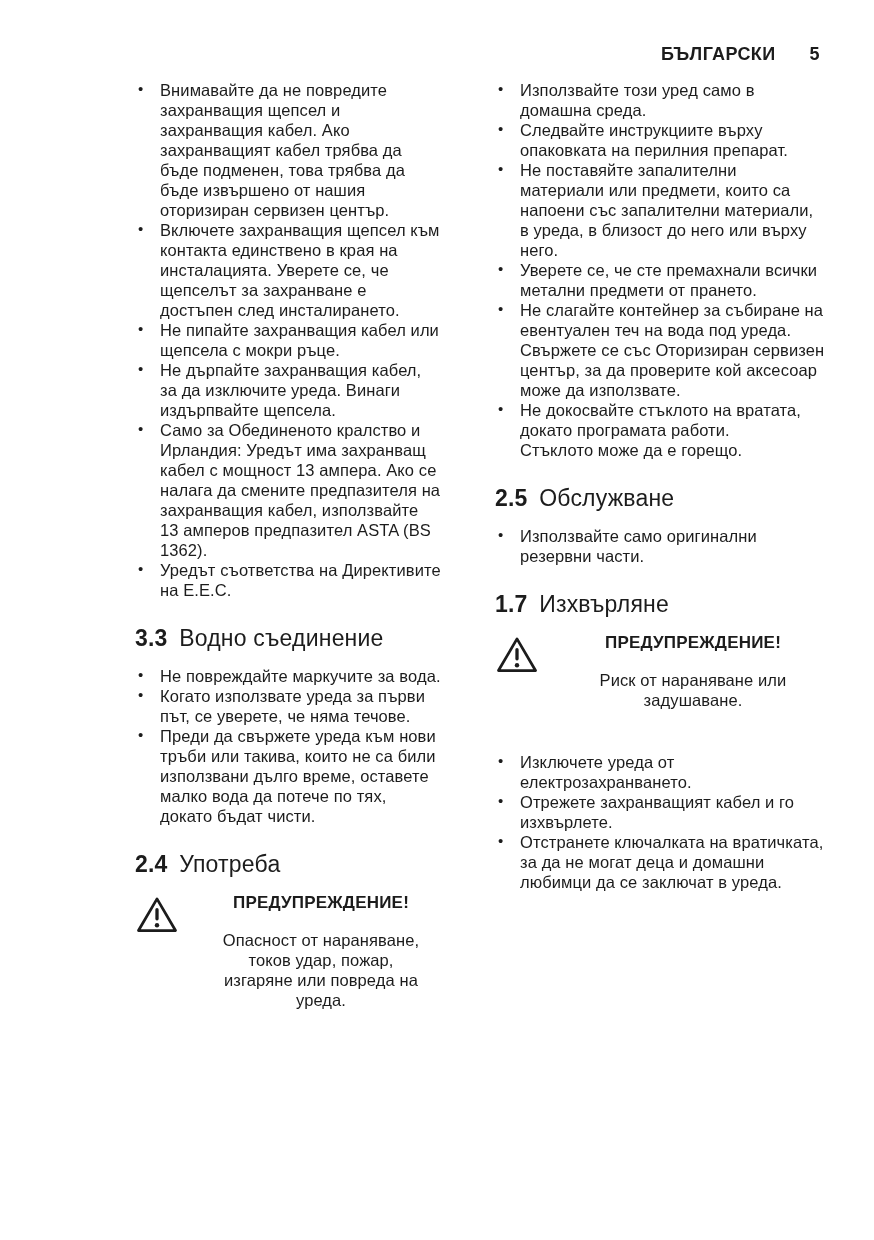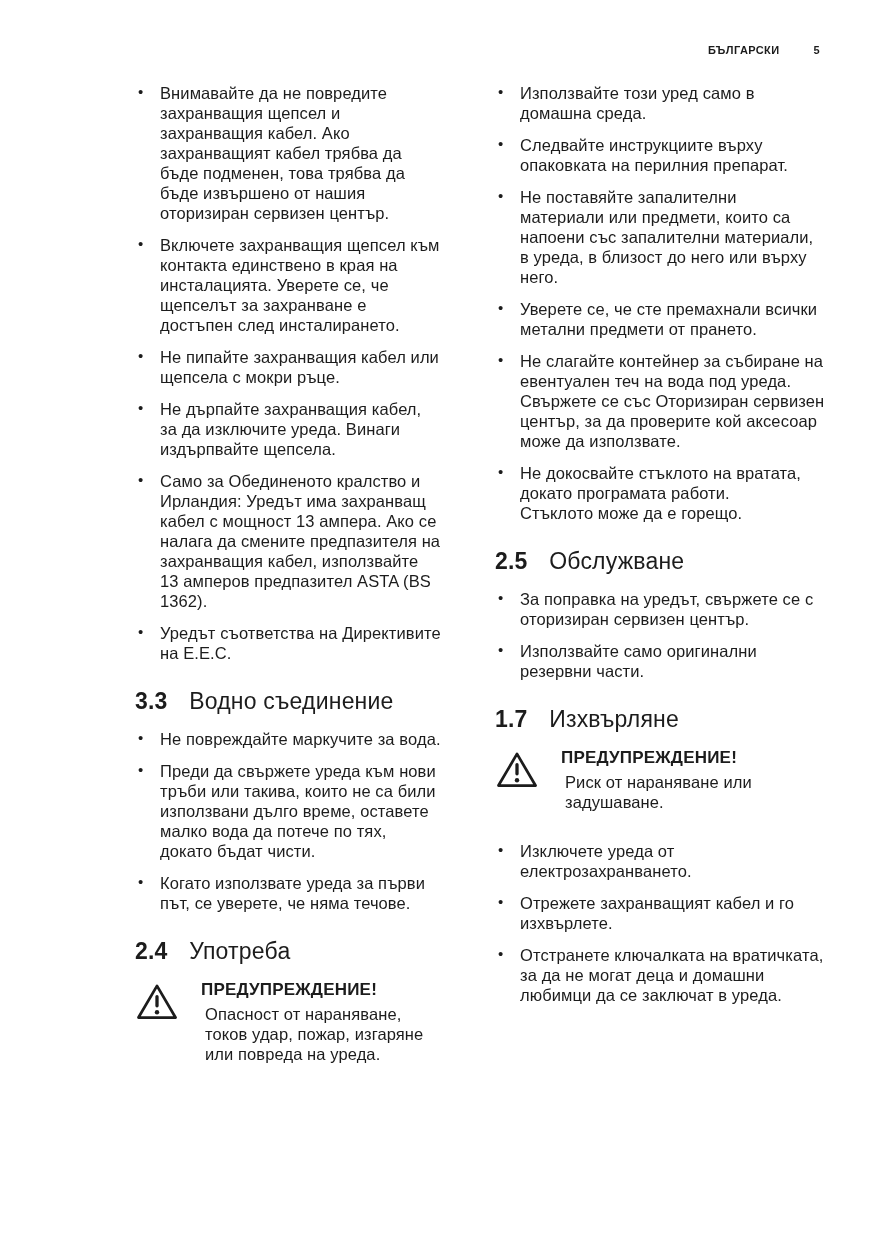--- a/index.html
+++ b/index.html
@@ -11,21 +11,21 @@
     color: #1c1c1c;
     font-family: "Liberation Sans", sans-serif;
     overflow: hidden;
   }
   .page-header {
     padding: 44px 54px 0 135px;
     display: flex;
     justify-content: flex-end;
     align-items: baseline;
     gap: 34px;
-    font-size: 11px;
+    font-size: 18px;
     font-weight: 700;
     letter-spacing: 0.4px;
   }
   .columns {
     display: grid;
     grid-template-columns: 306px 330px;
     column-gap: 54px;
     padding: 15px 0 0 135px;
   }
   ul.blist {
@@ -33,61 +33,61 @@
     margin: 0;
     padding: 0;
   }
   ul.blist li {
     position: relative;
     padding-left: 25px;
     font-size: 16.5px;
     line-height: 20px;
     white-space: pre-line;
     letter-spacing: 0.1px;
-    margin-top: 12px;
   }
   ul.blist li::before {
     content: "\2022";
     position: absolute;
     left: 3px;
     top: -1px;
     font-size: 15px;
   }
   h2.sec {
     font-size: 23px;
     font-weight: 400;
     line-height: 26px;
     margin: 25px 0 15px 0;
     letter-spacing: 0.2px;
   }
   h2.sec .num {
     font-weight: 700;
-    margin-right: 15px;
+    margin-right: 5px;
   }
   .warning {
     display: flex;
     gap: 22px;
     margin: 13px 0 25px 0;
+    text-align: center;
   }
   .warn-icon { flex: 0 0 44px; }
   .warn-icon svg {
     width: 44px;
     height: 41px;
     display: block;
     margin-top: 2px;
   }
   .warn-title {
     font-weight: 700;
     font-size: 17px;
     line-height: 21px;
     margin: 0 0 1px 0;
     letter-spacing: 0.2px;
   }
   .warn-body {
-    margin: 4px;
+    margin: 17px;
     font-size: 16.5px;
     line-height: 20px;
     white-space: pre-line;
     letter-spacing: 0.1px;
   }
 </style>
 </head>
 <body>
 
 <header class="page-header">
@@ -107,22 +107,22 @@
       <li>Уредът съответства на Директивите на E.E.C.</li>
     </ul>
 
     <h2 class="sec">
       <span class="num">3.3</span>
       <span>Водно съединение</span>
     </h2>
 
     <ul class="blist">
       <li>Не повреждайте маркучите за вода.</li>
+      <li>Когато използвате уреда за първи път, се уверете, че няма течове.</li>
       <li>Преди да свържете уреда към нови тръби или такива, които не са били използвани дълго време, оставете малко вода да потече по тях, докато бъдат чисти.</li>
-      <li>Когато използвате уреда за първи път, се уверете, че няма течове.</li>
     </ul>
 
     <h2 class="sec">
       <span class="num">2.4</span>
       <span>Употреба</span>
     </h2>
 
     <div class="warning">
       <span class="warn-icon">
         <svg viewBox="0 0 48 44" aria-hidden="true">
@@ -148,21 +148,20 @@
       <li>Не докосвайте стъклото на вратата, докато програмата работи.
 Стъклото може да е горещо.</li>
     </ul>
 
     <h2 class="sec">
       <span class="num">2.5</span>
       <span>Обслужване</span>
     </h2>
 
     <ul class="blist">
-      <li>За поправка на уредът, свържете се с оторизиран сервизен център.</li>
       <li>Използвайте само оригинални резервни части.</li>
     </ul>
 
     <h2 class="sec">
       <span class="num">1.7</span>
       <span>Изхвърляне</span>
     </h2>
 
     <div class="warning">
       <span class="warn-icon">

